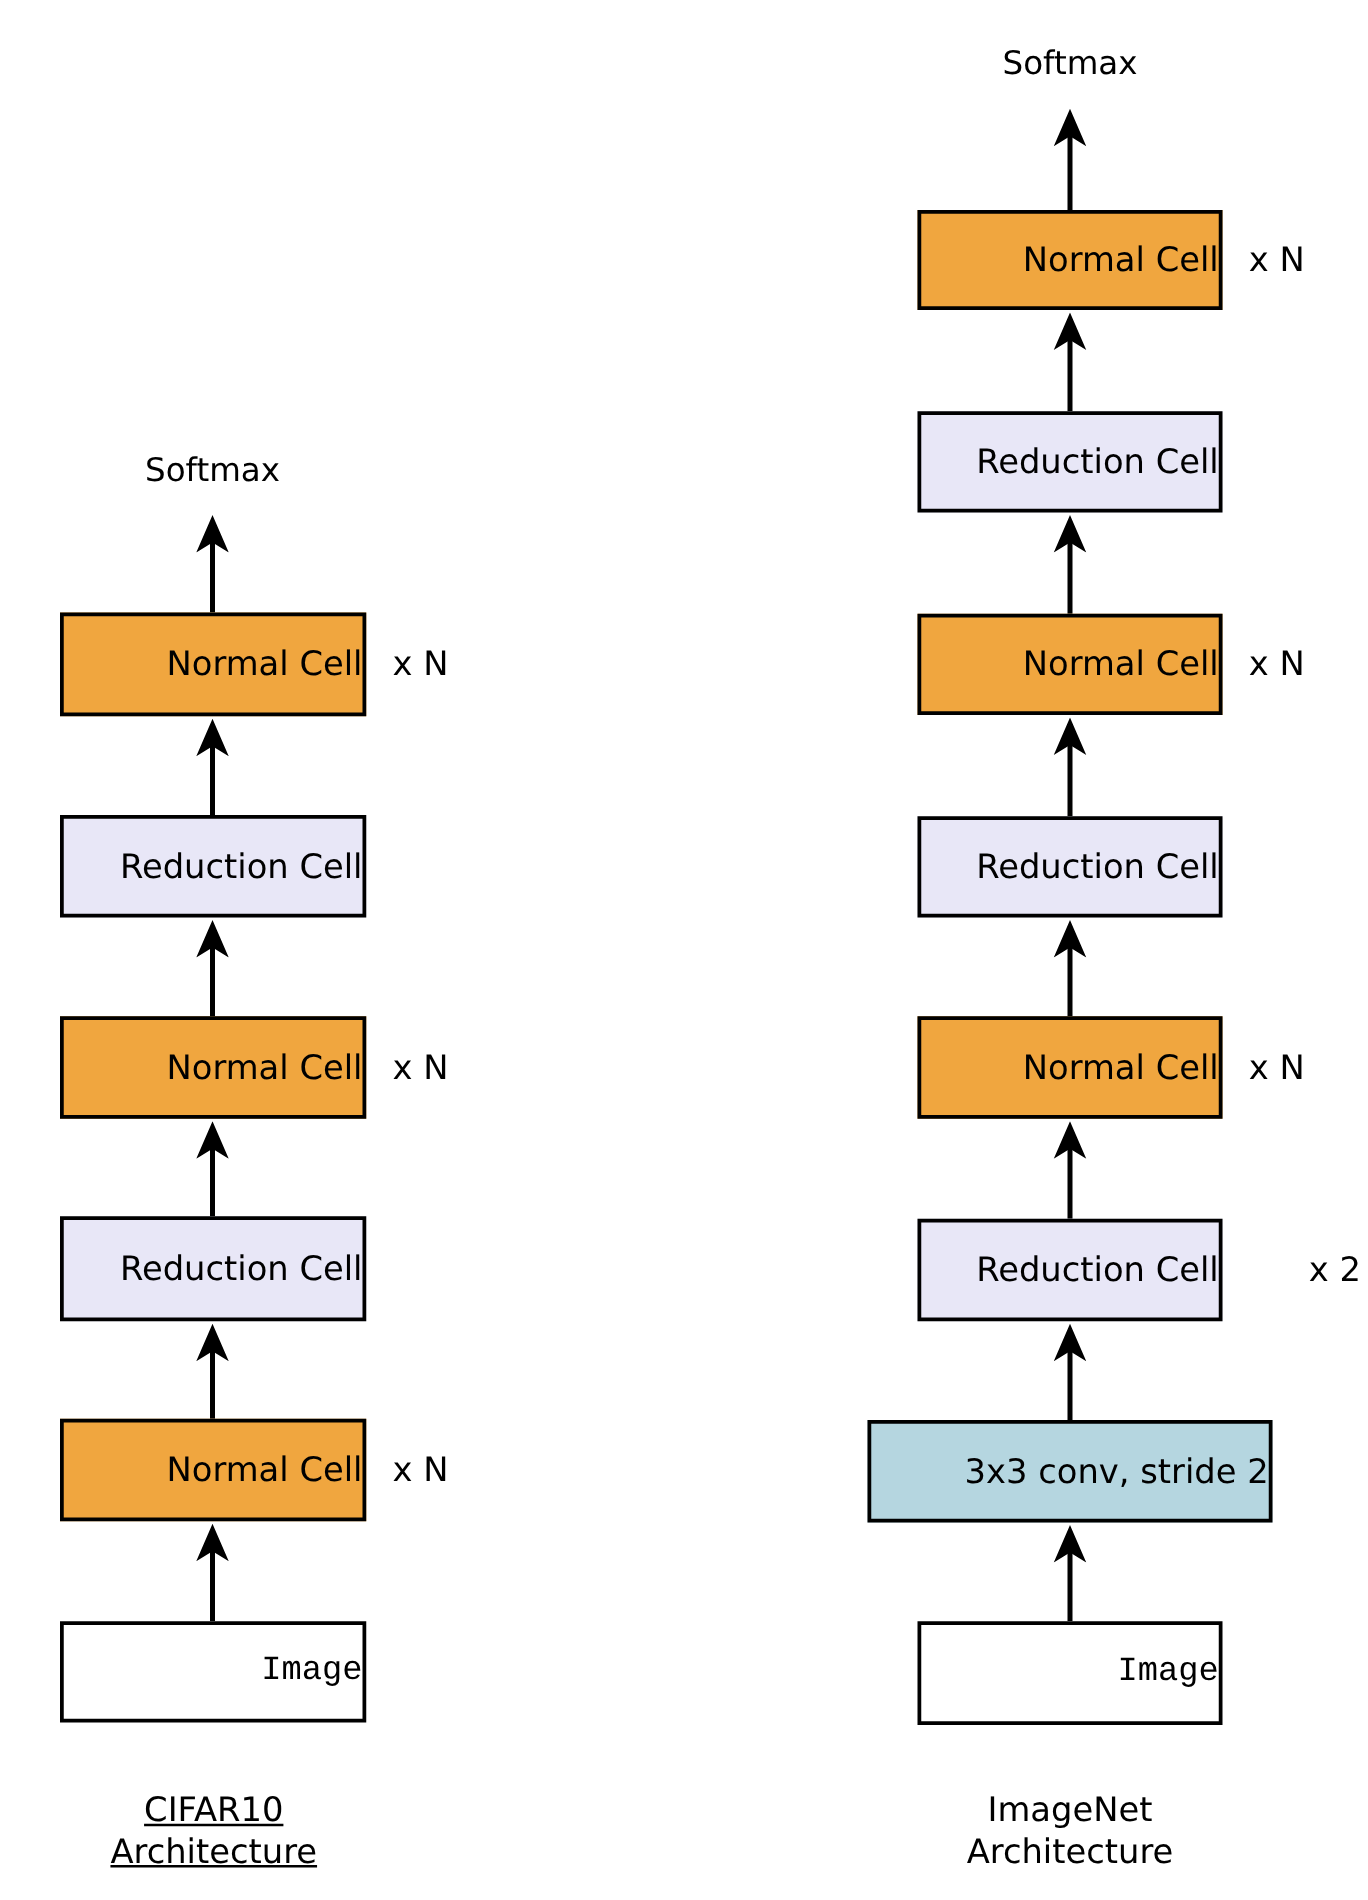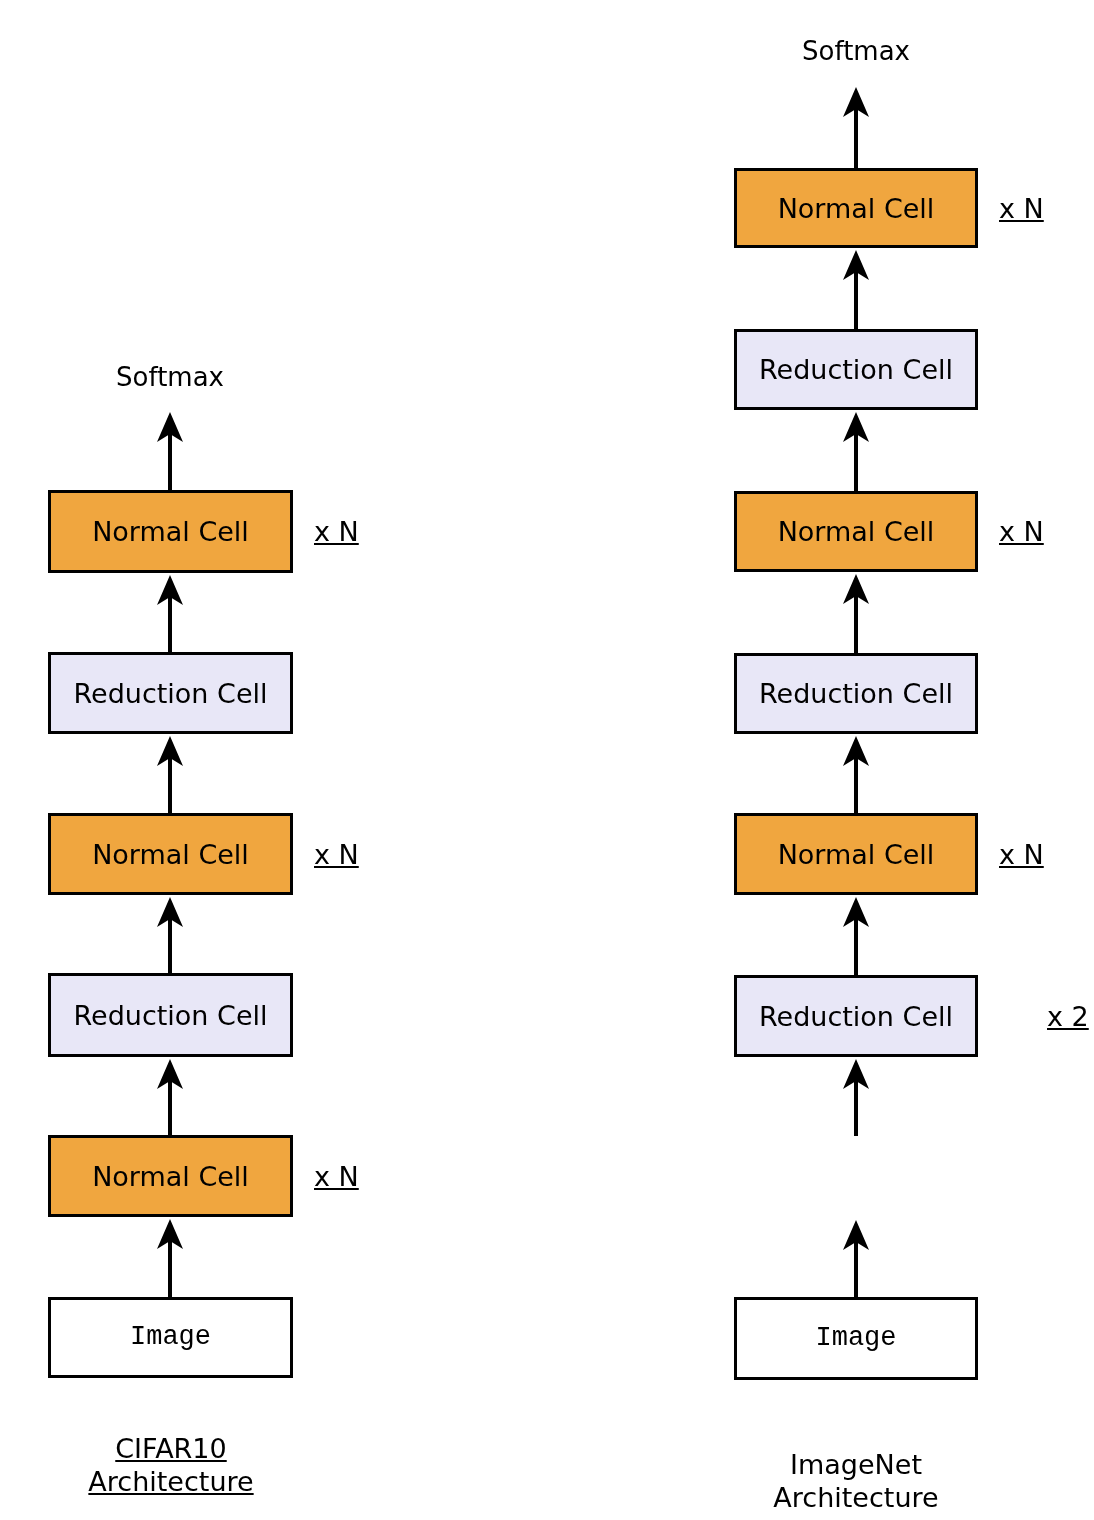--- a/index.html
+++ b/index.html
@@ -10,36 +10,35 @@
     background: #ffffff;
     font-family: "DejaVu Sans", "Liberation Sans", sans-serif;
     color: #000000;
   }
   .block {
     position: absolute;
     box-sizing: border-box;
     border: 3px solid #000000;
     display: flex;
     align-items: center;
-    justify-content: center;
+    justify-content: flex-end;
     font-size: 27px;
     line-height: 1;
     white-space: nowrap;
   }
   .block.normal    { background: #F0A63F; }
   .block.reduction { background: #E8E7F7; }
   .block.conv      { background: #B5D6E0; }
   .block.input     { background: #FFFFFF; font-family: Liberation Mono, monospace; }
   .repeat-label {
     position: absolute;
     display: flex;
     align-items: center;
     font-size: 27px;
     white-space: nowrap;
-    text-decoration: underline;
   }
   .softmax-label {
     position: absolute;
     transform: translateX(-50%);
     font-size: 26px;
     white-space: nowrap;
     text-align: right;
   }
   .caption {
     position: absolute;
@@ -214,30 +213,33 @@
   </div>
   <div class="repeat-label" style="left:999px; top:975px; height:82px;margin-left:48px;">x 2</div>
 
   <div class="arrow" style="left:842px; top:1059px; height:77px;">
     <svg width="28" height="30" viewBox="0 0 28 30">
         <polygon points="14,0 27,30 14,22 1,30" fill="#000"></polygon>
       </svg>
     <div class="shaft"></div>
   </div>
 
+  <div class="block conv" style="left: 694px; top: 1136px; width: 324px; height: 82px; background: rgb(181, 214, 224);">
+    <span>3x3 conv, stride 2</span>
+  </div>
 
   <div class="arrow" style="left:842px; top:1220px; height:77px;">
     <svg width="28" height="30" viewBox="0 0 28 30">
         <polygon points="14,0 27,30 14,22 1,30" fill="#000"></polygon>
       </svg>
     <div class="shaft"></div>
   </div>
 
   <div class="block input" style="left: 734px; top: 1297px; width: 244px; height: 83px; background: rgb(255, 255, 255);">
     <span>Image</span>
   </div>
 
-  <div class="caption" style="left:856px; top:1432px;margin-top:16px;">
+  <div class="caption" style="left:856px; top:1432px;">
     <span>ImageNet</span>
     <span>Architecture</span>
   </div>
 
 </div>
 
 </body></html>

